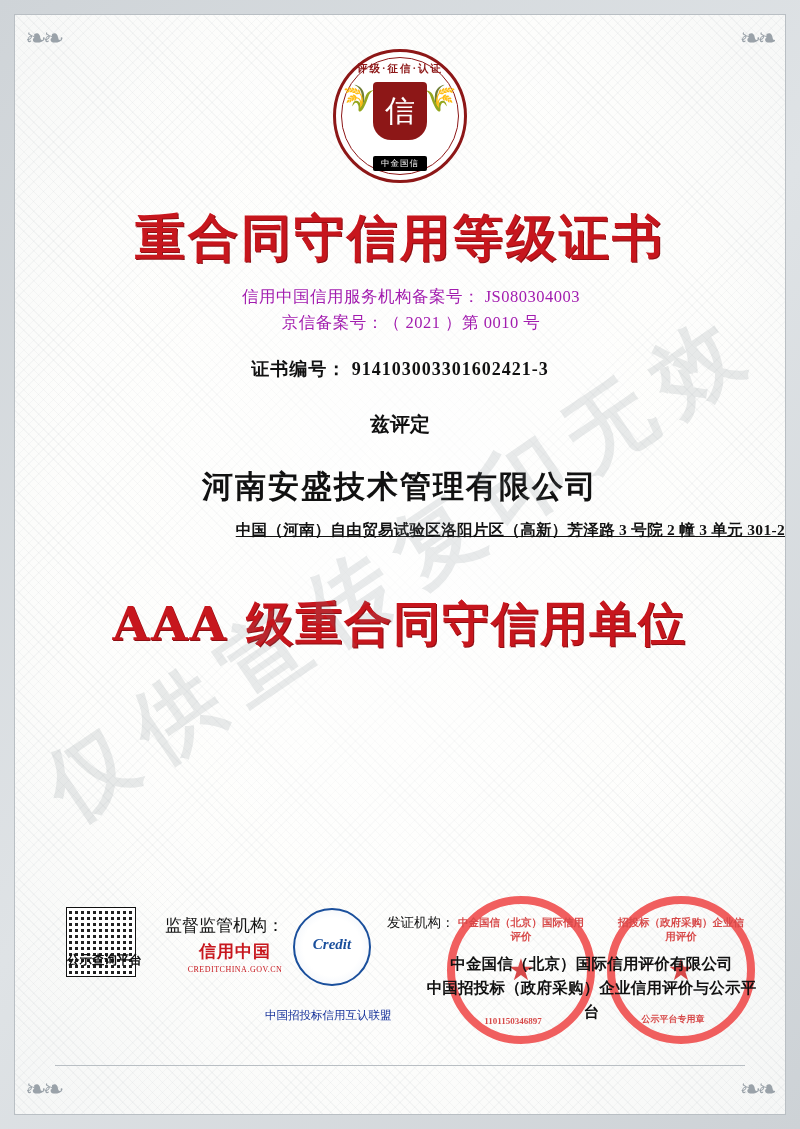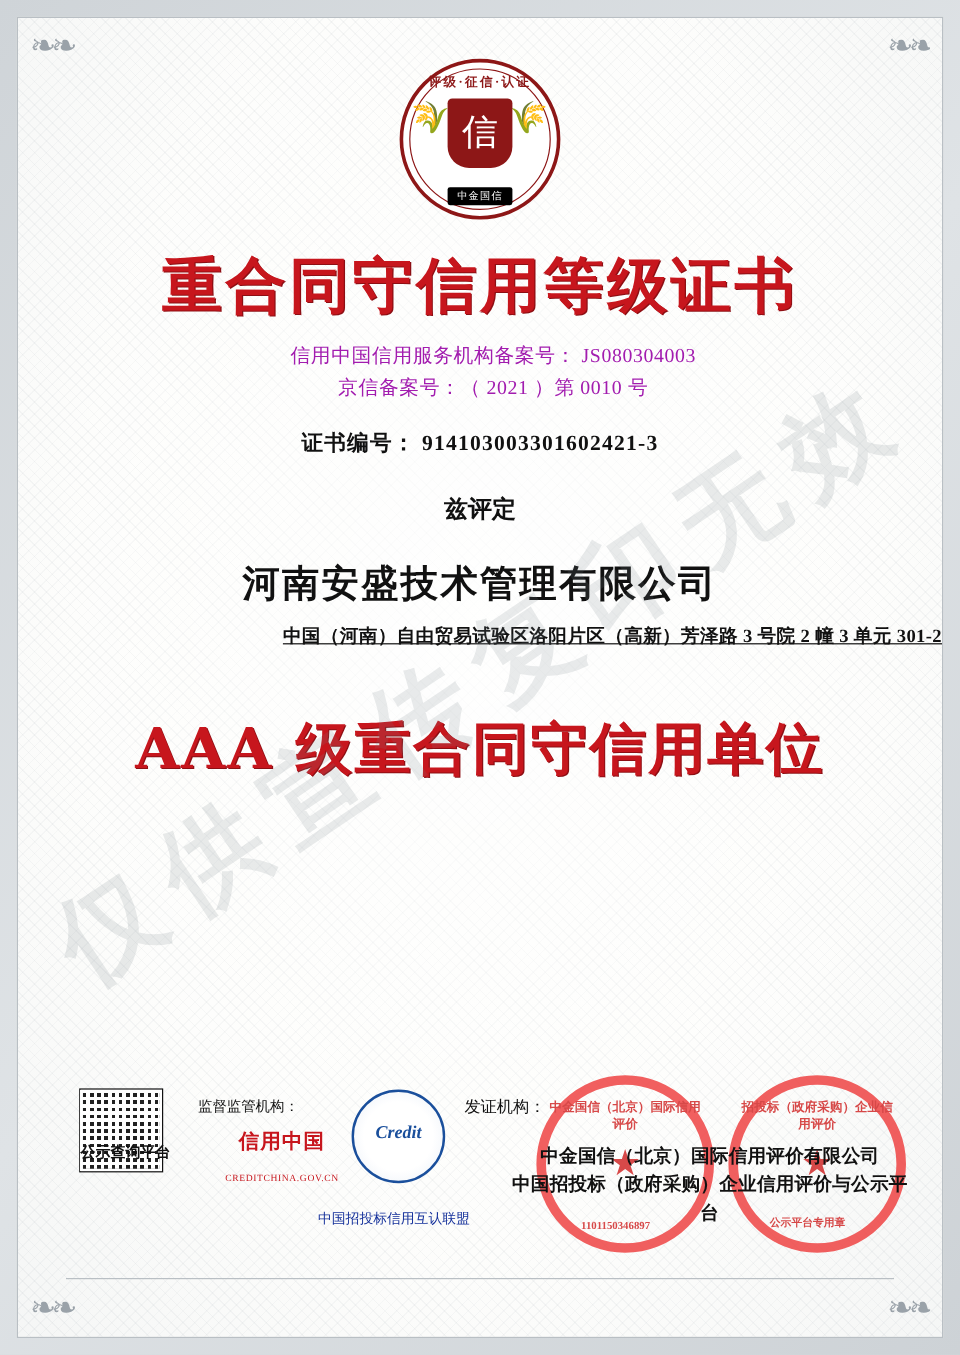--- a/index.html
+++ b/index.html
@@ -174,27 +174,27 @@
     background:
       repeating-linear-gradient(0deg,#111 0 3px,#fff 3px 6px),
       repeating-linear-gradient(90deg,#111 0 3px,#fff 3px 6px);
     background-blend-mode:screen;
     border:2px solid #fff;
     box-shadow:0 0 0 1px #111;
   }
   .qr .cap{margin-top:44px;font-size:12.5px;color:#111;font-weight:bold;white-space:nowrap;}
 
   .sup-label{
-    position:absolute;left:150px;top:6px;font-size:12px;color:#111;
+    position:absolute;left:150px;top:6px;font-size:17px;color:#111;
   }
   .credit-china{
     position:absolute;left:160px;top:32px;text-align:center;width:120px;
   }
   .credit-china .t1{color:#c7161d;font-size:17px;font-weight:bold;letter-spacing:1px;}
-  .credit-china .t2{color:#c7161d;font-size:8px;letter-spacing:.5px;margin-top:14px;}
+  .credit-china .t2{color:#c7161d;font-size:8px;letter-spacing:.5px;margin-top:2px;}
   .credit-logo{
     position:absolute;left:272px;top:0px;width:90px;text-align:center;
   }
   .credit-logo .circ{
     width:74px;height:74px;border-radius:50%;
     margin:0 auto;
     border:2px solid #1a4f9c;
     background:radial-gradient(circle at 50% 50%, #fff 55%, #e8eef7 100%);
     position:relative;
   }

